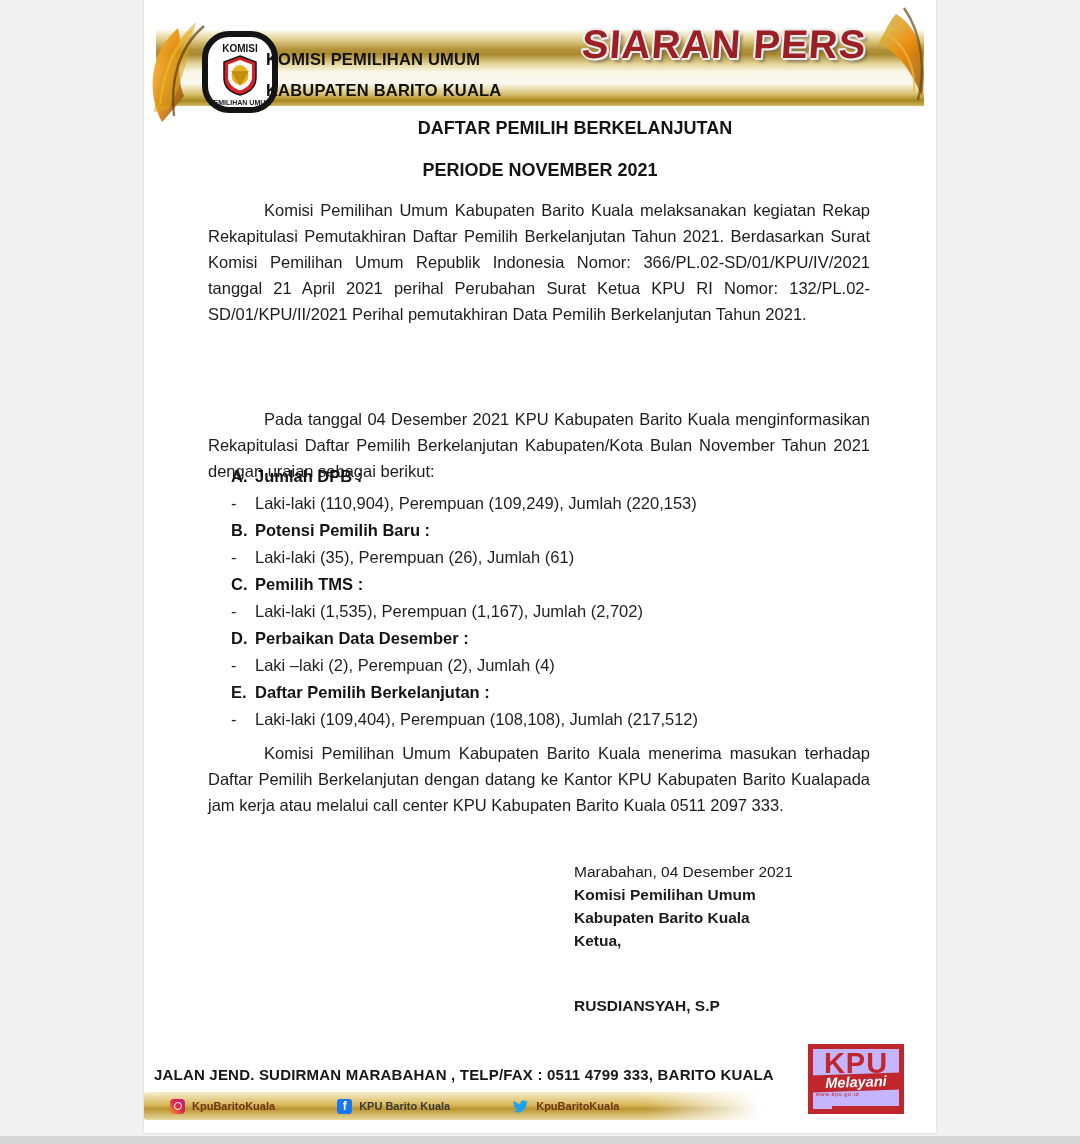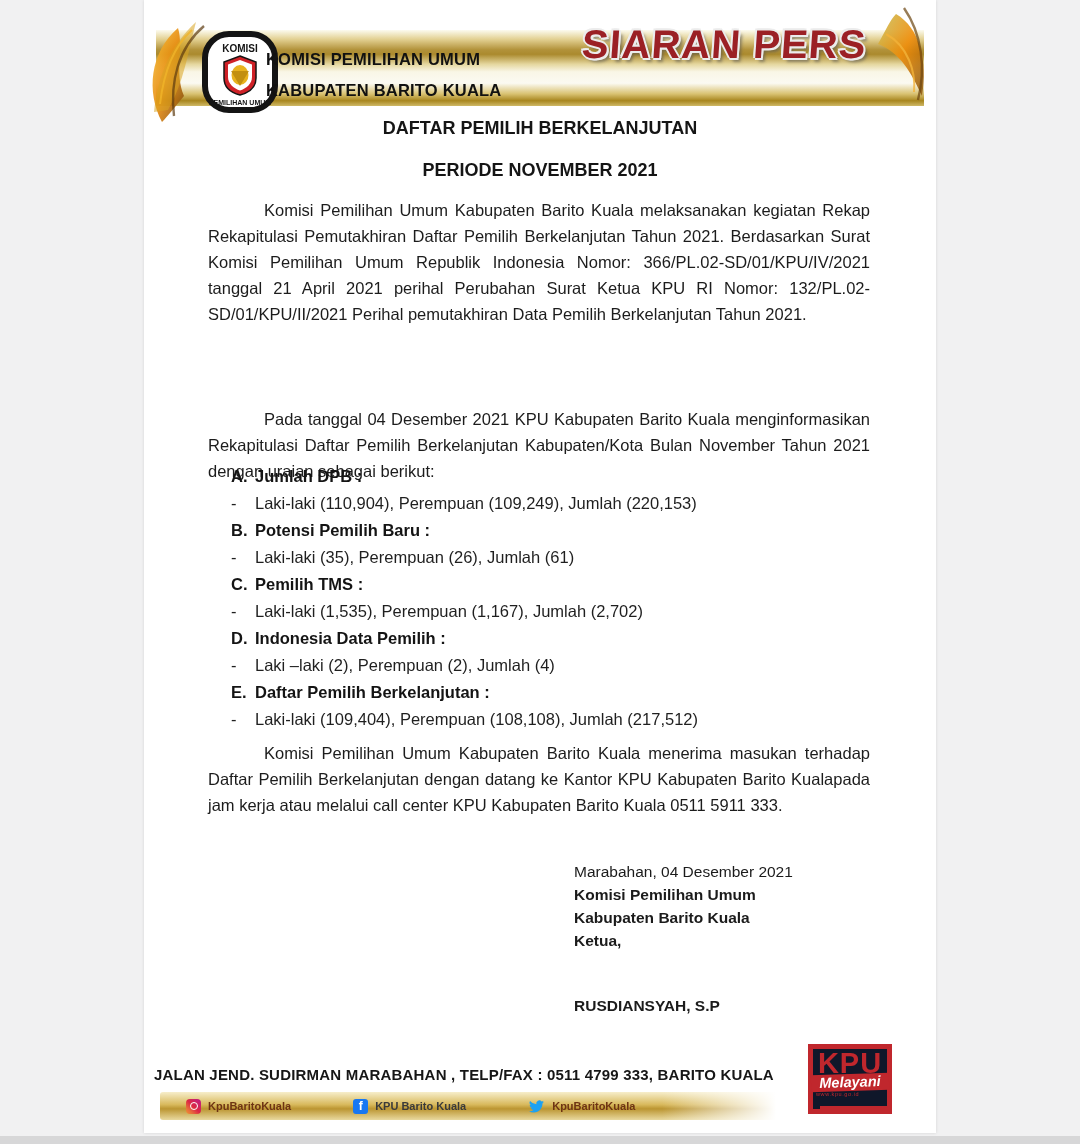--- a/index.html
+++ b/index.html
@@ -34,21 +34,21 @@
   .siaran-pers{
     position:absolute;right:70px;top:22px;
     font-size:40px;font-weight:800;letter-spacing:1px;transform:skewX(-4deg);
     color:#9b2025;white-space:nowrap;
     text-shadow:-2px 0 0 #ececec,2px 0 0 #ececec,0 -2px 0 #ececec,0 2px 0 #ececec,
       -2px -2px 0 #ececec,2px 2px 0 #ececec,4px 4px 3px rgba(80,80,80,.55);
   }
 
   
   .doc-title{position:absolute;left:0;width:100%;text-align:center;font-weight:bold;font-size:18px;color:#151515;}
-  .doc-title.t1{top:118px;}
+  .doc-title.t1{top:118px;padding-left:35px;}
   .doc-title.t2{top:160px;}
 
   
   .para{
     position:absolute;left:64px;width:662px;
     font-size:16.5px;line-height:26px;text-align:justify;text-indent:56px;color:#1c1c1c;
   }
   .para.p1{top:197px;}
   .para.p2{top:358px;margin-top:48px;}
   .para.p3{top:740px;}
@@ -66,38 +66,38 @@
   }
   .signature .b{font-weight:bold;}
   .sig-gap{height:21px;}
 
   
   .address{
     position:absolute;left:10px;top:1066px;width:650px;text-align:left;
     font-weight:bold;font-size:15px;color:#161616;letter-spacing:.2px;
   }
   .social-bar{
-    position:absolute;left:16px;top:1092px;width:622px;height:28px;
+    position:absolute;left:0;top:1092px;width:622px;height:28px;
     background:linear-gradient(180deg,#f7eecb 0%,#d8b95c 45%,#bb9531 60%,#e9d99f 100%);
     border-radius:3px;display:flex;align-items:center;gap:62px;padding-left:26px;box-sizing:border-box;
   }
   .social-bar::after{content:"";position:absolute;right:0;top:0;height:100%;width:120px;
     background:linear-gradient(90deg,rgba(255,255,255,0),#fff 95%);}
   .social-item{display:flex;align-items:center;gap:7px;}
   .social-handle{font-size:11px;font-weight:bold;color:#6e3413;}
   .social-handle.fb{color:#3a3a3a;}
   .ig-icon{width:15px;height:15px;border-radius:4px;position:relative;
     background:linear-gradient(45deg,#f09433,#e6683c,#dc2743,#cc2366,#bc1888);}
   .ig-icon span{position:absolute;left:3.5px;top:3.5px;width:6px;height:6px;border:1.4px solid #fff;border-radius:50%;}
   .fb-icon{width:15px;height:15px;border-radius:3px;background:#1877f2;color:#fff;
     font-size:12px;font-weight:bold;text-align:center;line-height:15px;}
   .tw-icon{width:17px;height:15px;}
 
   .kpu-melayani{
-    position:absolute;left:664px;top:1044px;width:84px;height:70px;background:#0f172a;
+    position:absolute;left:664px;top:1044px;width:96px;height:70px;background:#c4b5fd;
     border:5px solid #c0272d;box-sizing:border-box;text-align:center;overflow:visible;
   }
   .kpu-melayani .kpu{font-size:29px;font-weight:800;color:#c0272d;line-height:26px;letter-spacing:1px;margin-top:1px;}
   .kpu-melayani .ribbon{
     display:block;margin:-2px -2px 0 -2px;background:#c0272d;color:#fff;
     font-size:14.5px;font-weight:bold;font-style:italic;line-height:17px;transform:rotate(-2deg);
   }
   .kpu-melayani .url{font-size:5.5px;color:#c0272d;letter-spacing:.6px;text-align:left;padding-left:3px;line-height:7px;}
   .kpu-melayani .bar{position:absolute;right:-5px;bottom:-5px;width:72px;height:8px;background:#c0272d;}
 </style>
@@ -178,37 +178,37 @@
     <div class="rekap-row head">
       <span class="marker">C.</span>
       <span>Pemilih TMS :</span>
     </div>
     <div class="rekap-row detail">
       <span class="marker">-</span>
       <span>Laki-laki (1,535), Perempuan (1,167), Jumlah (2,702)</span>
     </div>
     <div class="rekap-row head">
       <span class="marker">D.</span>
-      <span>Indonesia Data Pemilih :</span>
+      <span>Perbaikan Data Desember :</span>
     </div>
     <div class="rekap-row detail">
       <span class="marker">-</span>
       <span>Laki –laki (2), Perempuan (2), Jumlah (4)</span>
     </div>
     <div class="rekap-row head">
       <span class="marker">E.</span>
       <span>Daftar Pemilih Berkelanjutan :</span>
     </div>
     <div class="rekap-row detail">
       <span class="marker">-</span>
       <span>Laki-laki (109,404), Perempuan (108,108), Jumlah (217,512)</span>
     </div>
   </div>
 
-  <div class="para p3">Komisi Pemilihan Umum Kabupaten Barito Kuala menerima masukan terhadap Daftar Pemilih Berkelanjutan dengan datang ke Kantor KPU Kabupaten Barito Kualapada jam kerja atau melalui call center KPU Kabupaten Barito Kuala 0511 5911 333.</div>
+  <div class="para p3">Komisi Pemilihan Umum Kabupaten Barito Kuala menerima masukan terhadap Daftar Pemilih Berkelanjutan dengan datang ke Kantor KPU Kabupaten Barito Kualapada jam kerja atau melalui call center KPU Kabupaten Barito Kuala 0511 2097 333.</div>
 
   <div class="signature">
     <div>Marabahan, 04 Desember 2021</div>
     <div class="b">Komisi Pemilihan Umum</div>
     <div class="b">Kabupaten Barito Kuala</div>
     <div class="b">Ketua,</div>
     <div class="sig-gap"></div>
     <div class="sig-gap"></div>
     <div class="b">RUSDIANSYAH, S.P</div>
   </div>

